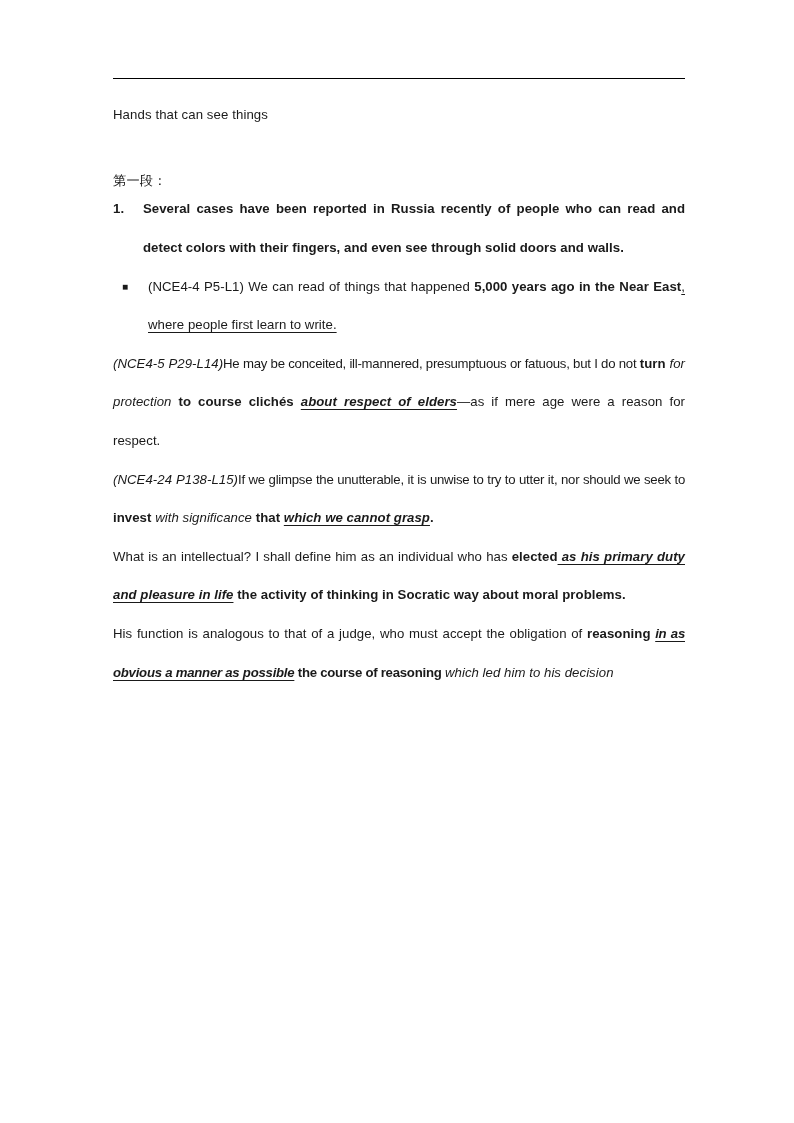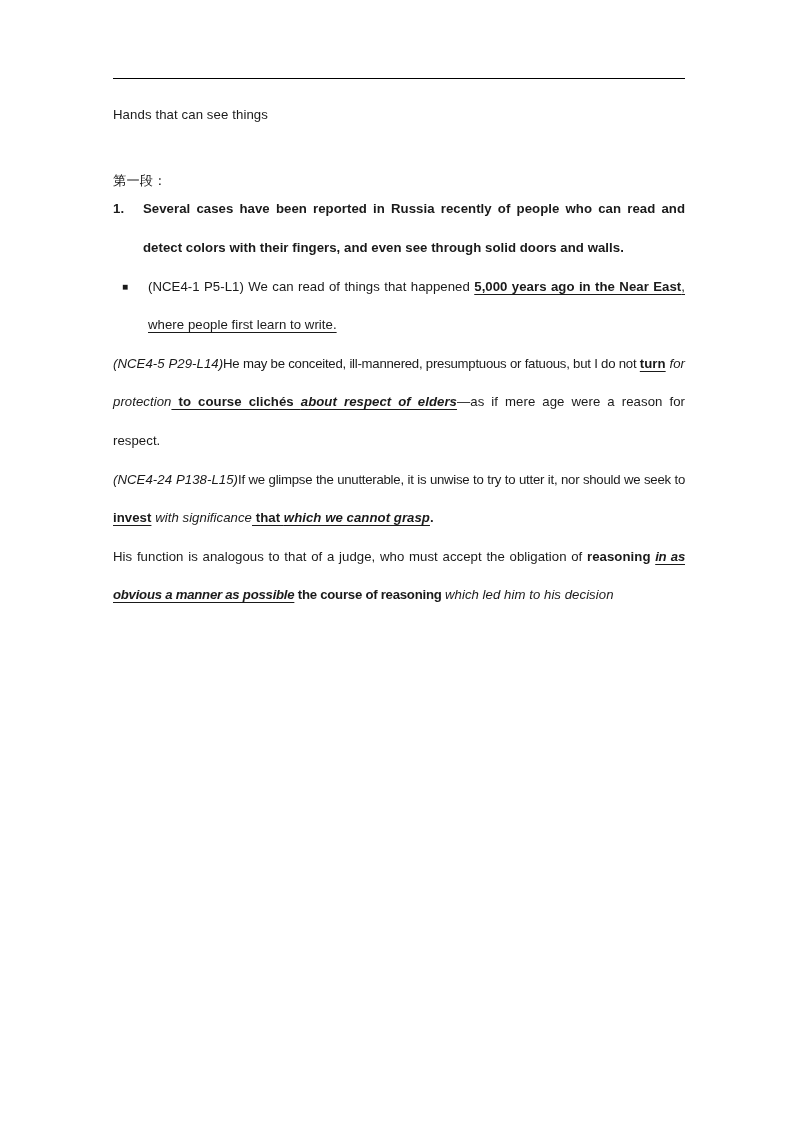--- a/index.html
+++ b/index.html
@@ -83,21 +83,21 @@
     line-height: 38.6px;
   }
   .para-plain {
     margin-top: 2px;
   }
   
   .b  { font-weight: bold; }
   .i  { font-style: italic; }
   .bi { font-weight: normal; font-style: italic; }
   .biu{ font-weight: bold; font-style: italic; text-decoration: underline; text-underline-offset: 2.5px; }
-  .bu { font-weight: bold; text-decoration: underline; text-underline-offset: 2.5px; }
+  .bu { font-weight: bold; text-underline-offset: 2.5px; }
   .ru { text-decoration: underline; text-underline-offset: 2.5px; }
   .tight { letter-spacing: -0.25px; }
 </style>
 </head>
 <body>
 
 <div class="page">
   <div class="content">
 
     <div class="header-rule"></div>
@@ -105,30 +105,33 @@
     <div class="doc-title">Hands that can see things</div>
 
     <div class="section-head">第一段：</div>
 
     <p class="para para-numbered">
       <span class="marker">1.</span><span>Several cases have been reported in Russia recently of people who can read and detect colors with their fingers, and even see through solid doors and walls.</span>
     </p>
 
 
     <p class="para para-bullet">
-      <span class="bullet-marker">■</span><span>(NCE4-1 P5-L1)</span><span> We can read of things that happened </span><span class="bu">5,000 years ago in the Near East</span><span class="ru">, where people first learn to write.</span>
+      <span class="bullet-marker">■</span><span>(NCE4-4 P5-L1)</span><span> We can read of things that happened </span><span class="bu">5,000 years ago in the Near East</span><span class="ru">, where people first learn to write.</span>
     </p>
 
     <p class="para para-plain">
       <span class="i">(NCE4-5 P29-L14)</span><span class="tight">He may be conceited, ill-mannered, presumptuous or fatuous, but I do not </span><span class="bu">turn</span><span class="bi"> for protection</span><span class="bu"> to course clichés </span><span class="biu">about respect of elders</span><span>—as if mere age were a reason for respect.</span>
     </p>
 
     <p class="para para-plain">
       <span class="i">(NCE4-24 P138-L15)</span><span class="tight">If we glimpse the unutterable, it is unwise to try to utter it, nor should we seek to </span><span class="bu">invest</span><span class="bi"> with significance</span><span class="bu"> that </span><span class="biu">which we cannot grasp</span><span class="b">.</span>
     </p>
 
+    <p class="para para-plain">
+      <span>What is an intellectual? I shall define him as an individual who has </span><span class="b">elected</span><span class="biu"> as  his primary duty and pleasure in life</span><span class="b"> the activity of thinking in Socratic way about moral problems.</span>
+    </p>
 
     <p class="para para-plain">
       <span>His function is analogous to  that of  a  judge, who  must accept the  obligation of </span><span class="b">reasoning </span><span class="biu tight">in as obvious a manner as possible</span><span class="b tight"> the course of reasoning </span><span class="bi">which led him to his decision</span><span class="b"></span>
     </p>
 
   </div>
 </div>
 
 </body></html>

